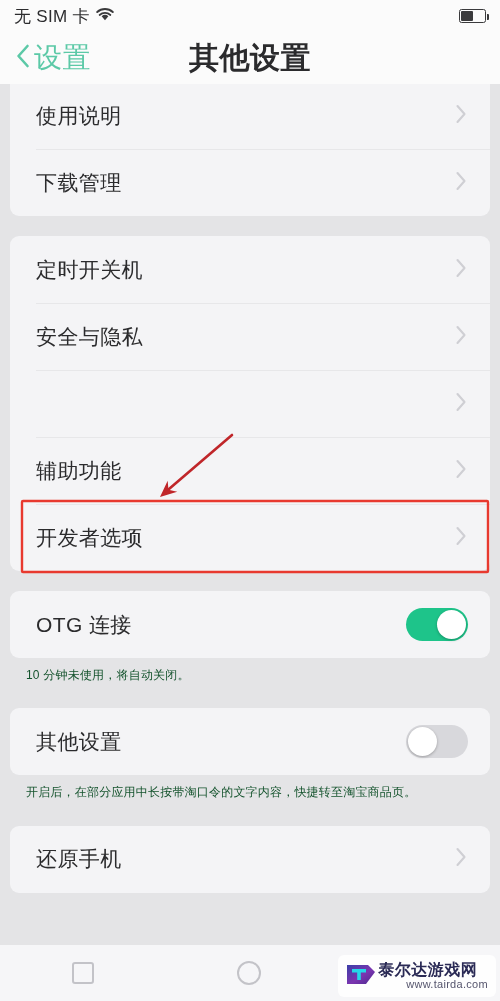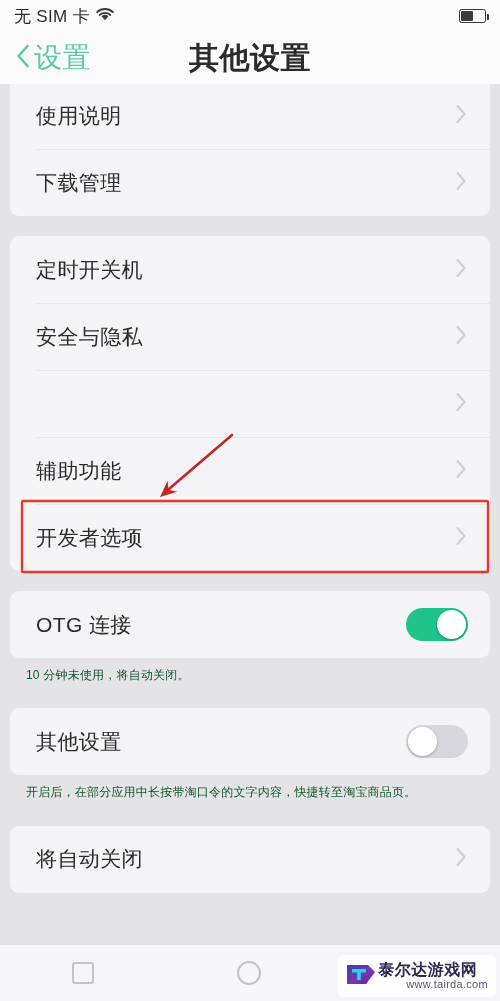--- a/index.html
+++ b/index.html
@@ -269,21 +269,21 @@
           <span class="row-label">其他设置</span>
           <div class="toggle off">
             <div class="knob"></div>
           </div>
         </div>
       </div>
       <div class="helper">开启后，在部分应用中长按带淘口令的文字内容，快捷转至淘宝商品页。</div>
       <div class="gap"></div>
       <div class="card">
         <div class="row">
-          <span class="row-label">将自动关闭</span>
+          <span class="row-label">还原手机</span>
           <span class="chev"><svg width="14" height="24" viewBox="0 0 14 24">
               <path d="M3.5 4 L10.5 12 L3.5 20" stroke="#cfcfd4" stroke-width="2.1" fill="none" stroke-linecap="round" stroke-linejoin="round"></path>
             </svg></span>
         </div>
       </div>
     </div>
 
   <div class="navbottom">
     <div>
       <div class="nav-sq"></div>

